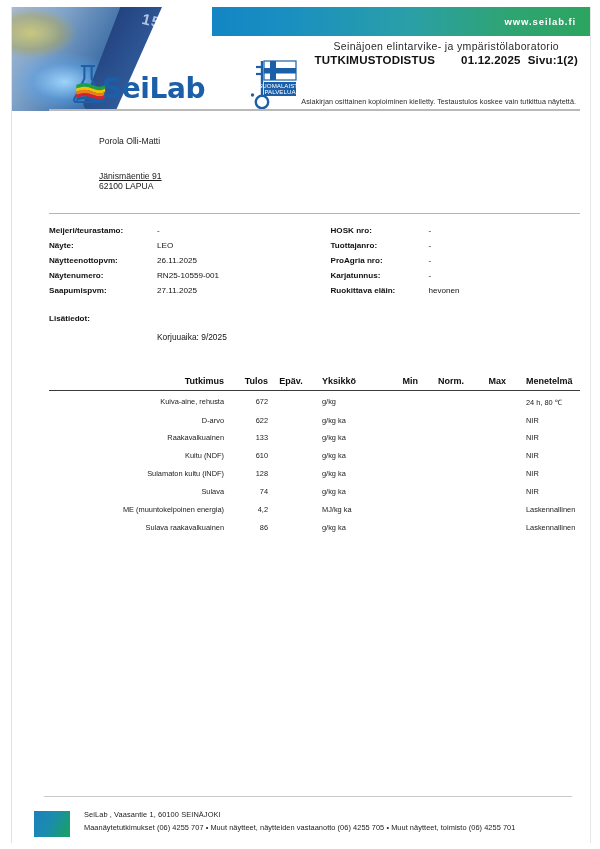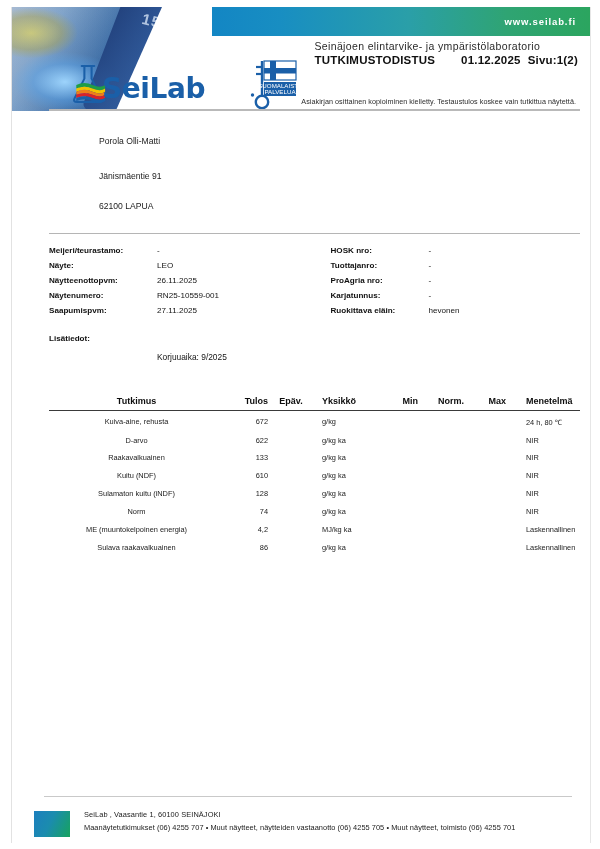--- a/index.html
+++ b/index.html
@@ -89,21 +89,21 @@
   }
   .hdr-band .site {
     color: #ffffff;
     font-size: 9.5px;
     font-weight: bold;
     letter-spacing: .9px;
   }
   .hdr-right {
     position: absolute;
     right: 12px; top: 33px;
-    text-align: left;
+    text-align: center;
     z-index: 5;
   }
   .lab-name {
     font-size: 10.5px;
     color: #2a2a2a;
     letter-spacing: .35px;
     margin-bottom: 2px;
   }
   .doc-line {
     font-size: 11.5px;
@@ -160,21 +160,21 @@
     padding: 0 10px 0 37px;
   }
   .addr {
     margin-top: 26px;
     font-size: 8.6px;
     color: #1b1b1b;
     padding-left: 50px;
     line-height: 1.05;
   }
   .addr .recipient { margin-bottom: 26px; }
-  .addr .street { margin-bottom: 21px; }
+  .addr .street { margin-bottom: 1px; text-decoration: underline; }
 
   .rule {
     margin-top: 22px;
     height: 1px;
     background: #b5b5b5;
   }
 
   .info-grid {
     display: flex;
     margin-top: 13px;
@@ -230,21 +230,21 @@
     border-bottom: 1.4px solid #3a3a3a;
     white-space: nowrap;
   }
   table.res tbody td {
     font-size: 7.4px;
     color: #1a1a1a;
     padding: 4.6px 0 4.4px 0;
     white-space: nowrap;
   }
   table.res tbody tr:first-child td { padding-top: 6px; }
-  .c-name   { text-align: center;  width: 175px; }
+  .c-name   { text-align: right;  width: 175px; }
   .c-res    { text-align: right; width: 44px; }
   .c-unc    { text-align: center; width: 34px; padding-left: 6px !important; margin-top: 36px; }
   .c-unit   { text-align: left;  width: 66px; padding-left: 14px !important; }
   .c-min    { text-align: right; width: 30px; }
   .c-norm   { text-align: right; width: 38px; padding-left: 8px !important; }
   .c-max    { text-align: right; width: 34px; padding-left: 8px !important; }
   .c-meth   { text-align: left;  padding-left: 20px !important; }
   th.c-unit { padding-left: 14px !important; }
   th.c-meth { padding-left: 20px !important; }
 
@@ -455,21 +455,21 @@
             <td class="c-name">Sulamaton kuitu (iNDF)</td>
             <td class="c-res">128</td>
             <td class="c-unc"></td>
             <td class="c-unit">g/kg ka</td>
             <td class="c-min"></td>
             <td class="c-norm"></td>
             <td class="c-max"></td>
             <td class="c-meth">NIR</td>
           </tr>
           <tr>
-            <td class="c-name">Norm</td>
+            <td class="c-name">Sulava</td>
             <td class="c-res">74</td>
             <td class="c-unc"></td>
             <td class="c-unit">g/kg ka</td>
             <td class="c-min"></td>
             <td class="c-norm"></td>
             <td class="c-max"></td>
             <td class="c-meth">NIR</td>
           </tr>
           <tr>
             <td class="c-name">ME (muuntokelpoinen energia)</td>

